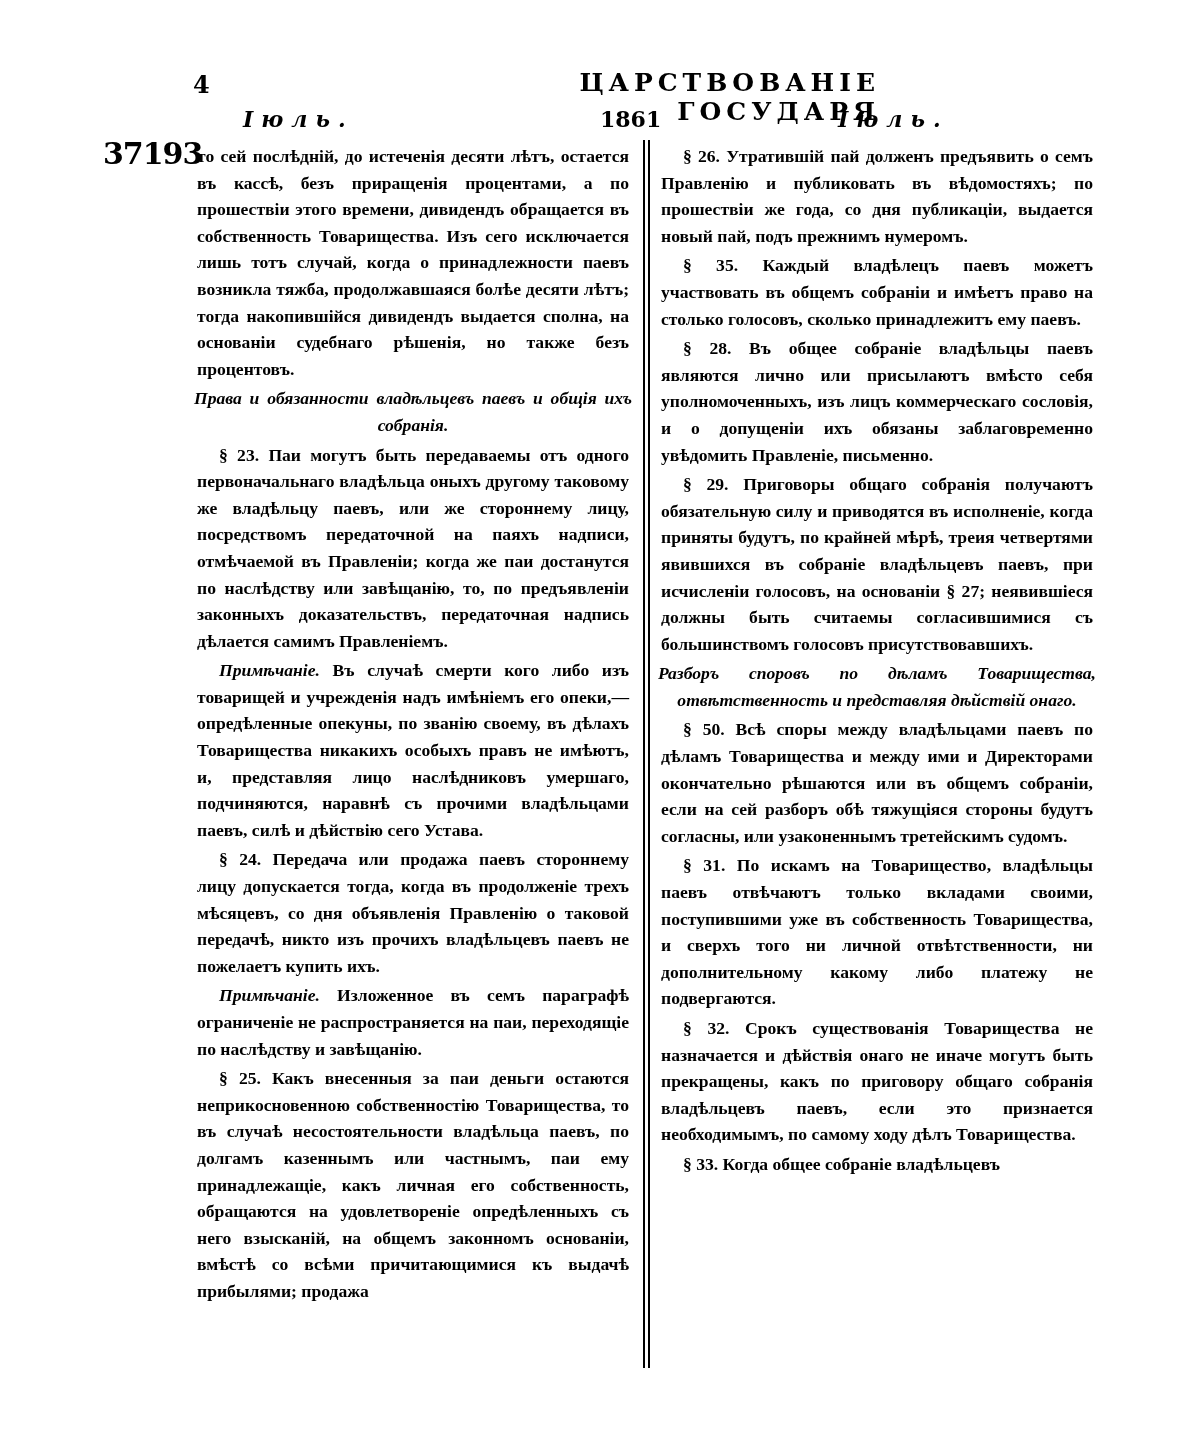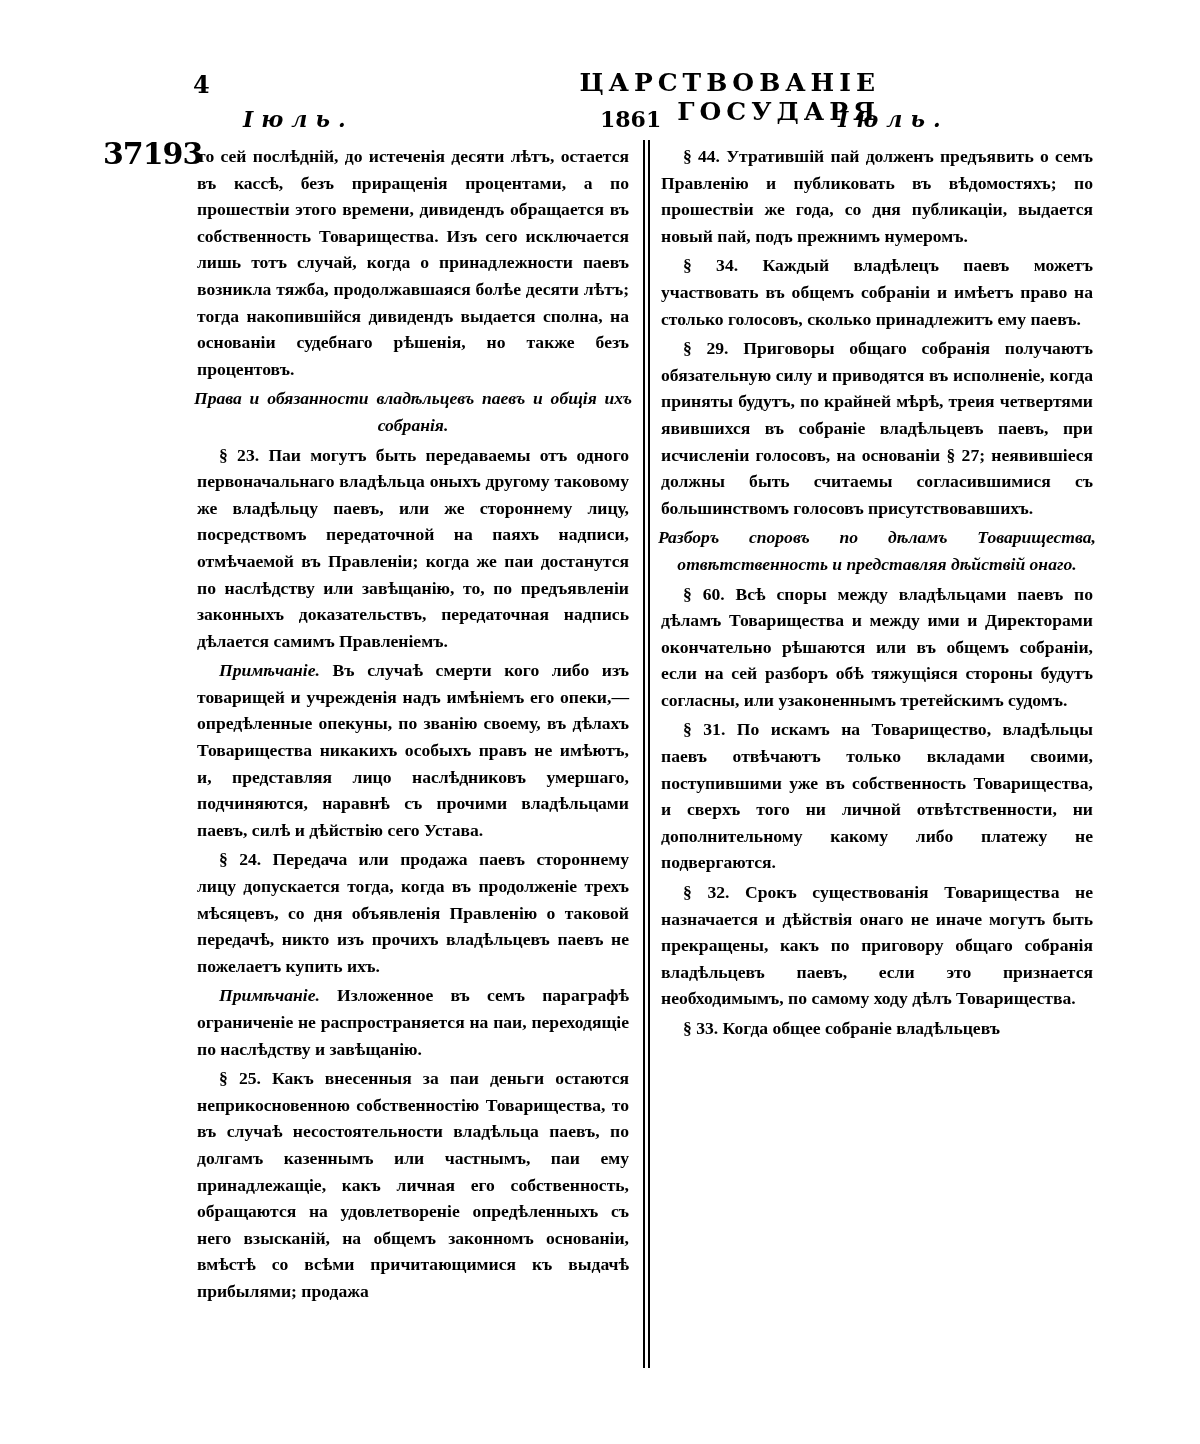--- a/index.html
+++ b/index.html
@@ -53,21 +53,22 @@
   <p>§ 23. Паи могутъ быть передаваемы отъ одного первоначальнаго владѣльца оныхъ другому таковому же владѣльцу паевъ, или же стороннему лицу, посредствомъ передаточной на паяхъ надписи, отмѣчаемой въ Правленіи; когда же паи достанутся по наслѣдству или завѣщанію, то, по предъявленіи законныхъ доказательствъ, передаточная надпись дѣлается самимъ Правленіемъ.</p>
   <p><em class="note">Примѣчаніе.</em><span> Въ случаѣ смерти кого либо изъ товарищей и учрежденія надъ имѣніемъ его опеки,—опредѣленные опекуны, по званію своему, въ дѣлахъ Товарищества никакихъ особыхъ правъ не имѣютъ, и, представляя лицо наслѣдниковъ умершаго, подчиняются, наравнѣ съ прочими владѣльцами паевъ, силѣ и дѣйствію сего Устава.</span></p>
   <p>§ 24. Передача или продажа паевъ стороннему лицу допускается тогда, когда въ продолженіе трехъ мѣсяцевъ, со дня объявленія Правленію о таковой передачѣ, никто изъ прочихъ владѣльцевъ паевъ не пожелаетъ купить ихъ.</p>
   <p><em class="note">Примѣчаніе.</em><span> Изложенное въ семъ параграфѣ ограниченіе не распространяется на паи, переходящіе по наслѣдству и завѣщанію.</span></p>
   <p>§ 25. Какъ внесенныя за паи деньги остаются неприкосновенною собственностію Товарищества, то въ случаѣ несостоятельности владѣльца паевъ, по долгамъ казеннымъ или частнымъ, паи ему принадлежащіе, какъ личная его собственность, обращаются на удовлетвореніе опредѣленныхъ съ него взысканій, на общемъ законномъ основаніи, вмѣстѣ со всѣми причитающимися къ выдачѣ прибылями; продажа</p>
 </div>
 
 <div class="divider"></div>
 
 <div class="column col-right">
-  <p>§ 44. Утратившій пай долженъ предъявить о семъ Правленію и публиковать въ вѣдомостяхъ; по прошествіи же года, со дня публикаціи, выдается новый пай, подъ прежнимъ нумеромъ.</p>
-  <p>§ 34. Каждый владѣлецъ паевъ можетъ участвовать въ общемъ собраніи и имѣетъ право на столько голосовъ, сколько принадлежитъ ему паевъ.</p>
+  <p>§ 26. Утратившій пай долженъ предъявить о семъ Правленію и публиковать въ вѣдомостяхъ; по прошествіи же года, со дня публикаціи, выдается новый пай, подъ прежнимъ нумеромъ.</p>
+  <p>§ 35. Каждый владѣлецъ паевъ можетъ участвовать въ общемъ собраніи и имѣетъ право на столько голосовъ, сколько принадлежитъ ему паевъ.</p>
+  <p>§ 28. Въ общее собраніе владѣльцы паевъ являются лично или присылаютъ вмѣсто себя уполномоченныхъ, изъ лицъ коммерческаго сословія, и о допущеніи ихъ обязаны заблаговременно увѣдомить Правленіе, письменно.</p>
   <p>§ 29. Приговоры общаго собранія получаютъ обязательную силу и приводятся въ исполненіе, когда приняты будутъ, по крайней мѣрѣ, треия четвертями явившихся въ собраніе владѣльцевъ паевъ, при исчисленіи голосовъ, на основаніи § 27; неявившіеся должны быть считаемы согласившимися съ большинствомъ голосовъ присутствовавшихъ.</p>
   <p class="heading left">Разборъ споровъ по дѣламъ Товарищества, отвѣтственность и представляя дѣйствій онаго.</p>
-  <p>§ 60. Всѣ споры между владѣльцами паевъ по дѣламъ Товарищества и между ими и Директорами окончательно рѣшаются или въ общемъ собраніи, если на сей разборъ обѣ тяжущіяся стороны будутъ согласны, или узаконеннымъ третейскимъ судомъ.</p>
+  <p>§ 50. Всѣ споры между владѣльцами паевъ по дѣламъ Товарищества и между ими и Директорами окончательно рѣшаются или въ общемъ собраніи, если на сей разборъ обѣ тяжущіяся стороны будутъ согласны, или узаконеннымъ третейскимъ судомъ.</p>
   <p>§ 31. По искамъ на Товарищество, владѣльцы паевъ отвѣчаютъ только вкладами своими, поступившими уже въ собственность Товарищества, и сверхъ того ни личной отвѣтственности, ни дополнительному какому либо платежу не подвергаются.</p>
   <p>§ 32. Срокъ существованія Товарищества не назначается и дѣйствія онаго не иначе могутъ быть прекращены, какъ по приговору общаго собранія владѣльцевъ паевъ, если это признается необходимымъ, по самому ходу дѣлъ Товарищества.</p>
   <p>§ 33. Когда общее собраніе владѣльцевъ</p>
 </div>
 
 </body></html>

